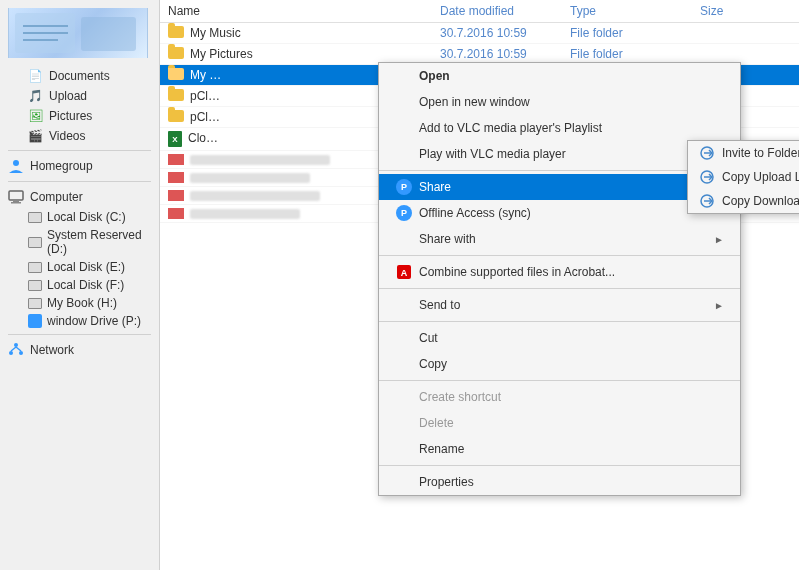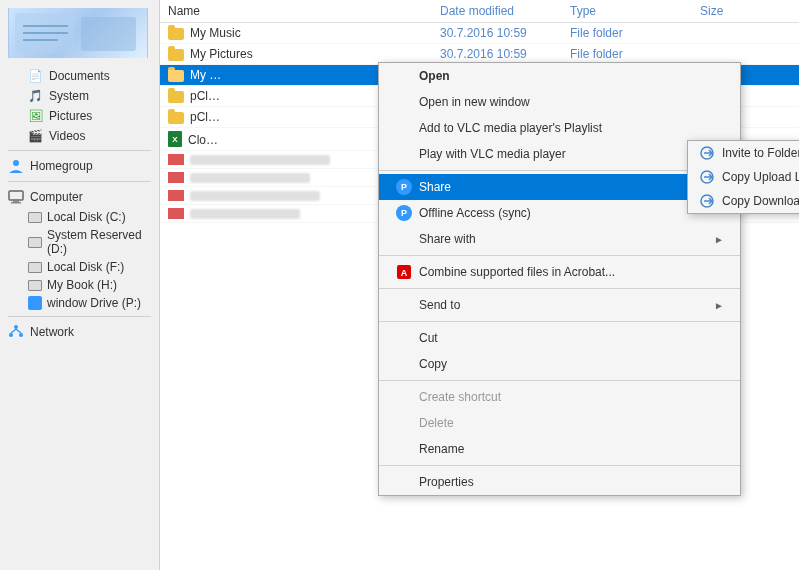--- a/index.html
+++ b/index.html
@@ -135,21 +135,21 @@
 
     .file-row.selected {
       background: #0078d7;
       color: #ffffff;
     }
 
     .file-row .row-name {
       width: 280px;
       padding-left: 8px;
       display: flex;
-      align-items: flex-end;
+      align-items: flex-start;
     }
 
     .file-row .row-date { width: 130px; }
     .file-row .row-type { width: 130px; }
     .file-row .row-size { width: 80px; font-family: Liberation Mono, monospace; }
 
     .folder-icon-sm {
       width: 16px;
       height: 12px;
       background: #f0c040;
@@ -365,21 +365,21 @@
     </div>
   </div>
 
   <div class="sidebar-section">
     <div class="sidebar-item">
       <span class="item-icon doc-icon">📄</span>
       <span>Documents</span>
     </div>
     <div class="sidebar-item">
       <span class="item-icon music-icon">🎵</span>
-      <span>System</span>
+      <span>Upload</span>
     </div>
     <div class="sidebar-item">
       <span class="item-icon pic-icon">🖼</span>
       <span>Pictures</span>
     </div>
     <div class="sidebar-item">
       <span class="item-icon vid-icon">🎬</span>
       <span>Videos</span>
     </div>
   </div>
@@ -408,20 +408,24 @@
     </span>
     <span>Computer</span>
   </div>
   <div class="sidebar-computer-item">
     <div class="disk-icon c"></div>
     <span>Local Disk (C:)</span>
   </div>
   <div class="sidebar-computer-item">
     <div class="disk-icon"></div>
     <span>System Reserved (D:)</span>
+  </div>
+  <div class="sidebar-computer-item">
+    <div class="disk-icon"></div>
+    <span>Local Disk (E:)</span>
   </div>
   <div class="sidebar-computer-item">
     <div class="disk-icon"></div>
     <span>Local Disk (F:)</span>
   </div>
   <div class="sidebar-computer-item">
     <div class="disk-icon"></div>
     <span>My Book (H:)</span>
   </div>
   <div class="sidebar-computer-item">

